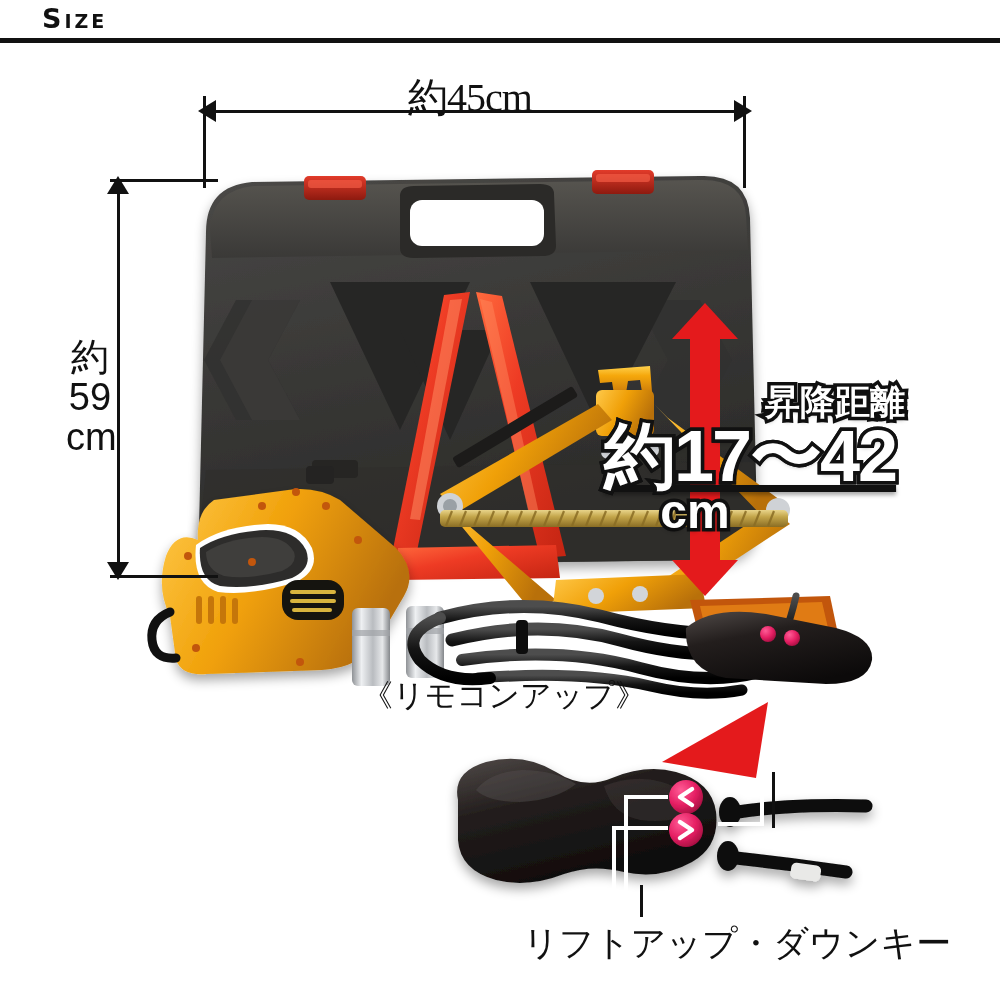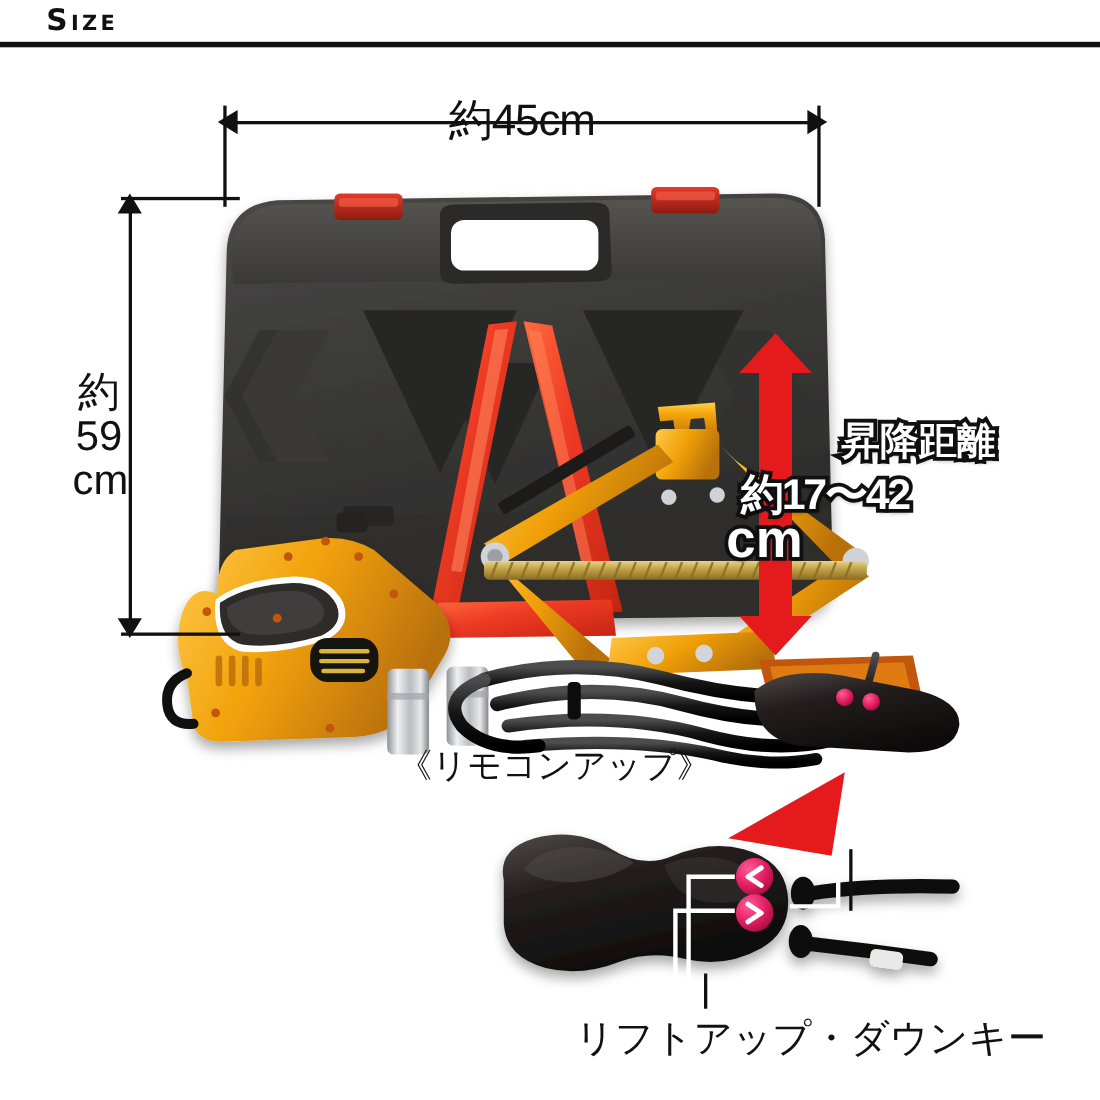--- a/index.html
+++ b/index.html
@@ -67,26 +67,27 @@
     width: 3px;
     height: 92px;
     background: #111111;
   }
   .dim-h-tick-l { left: 203px; }
   .dim-h-tick-r { left: 743px; }
 
   .dim-h-label {
     position: absolute;
     left: 408px;
-    top: 82px;
+    top: 70px;
     font-size: 40px;
     font-weight: 500;
     color: #111111;
     letter-spacing: -1px;
     white-space: nowrap;
+    font-family: Liberation Serif, serif;
   }
 
   .dim-v-line {
     position: absolute;
     left: 117px;
     top: 182px;
     width: 3px;
     height: 393px;
     background: #111111;
   }
@@ -177,23 +178,24 @@
   }
   .lift-caption .lc-title {
     display: block;
     font-size: 35px;
     letter-spacing: 0px;
     text-align: right;
     padding-right: 10px;
   }
   .lift-caption .lc-value {
     display: block;
-    font-size: 39px;
+    font-size: 72px;
     letter-spacing: -2px;
-    margin-top: 13px;
+    margin-top: 2px;
+    text-decoration: underline;
   }
   .lift-caption .lc-unit {
     display: block;
     font-size: 48px;
     margin-top: -4px;
     text-align: center;
     padding-right: 110px;
   }
 
   

